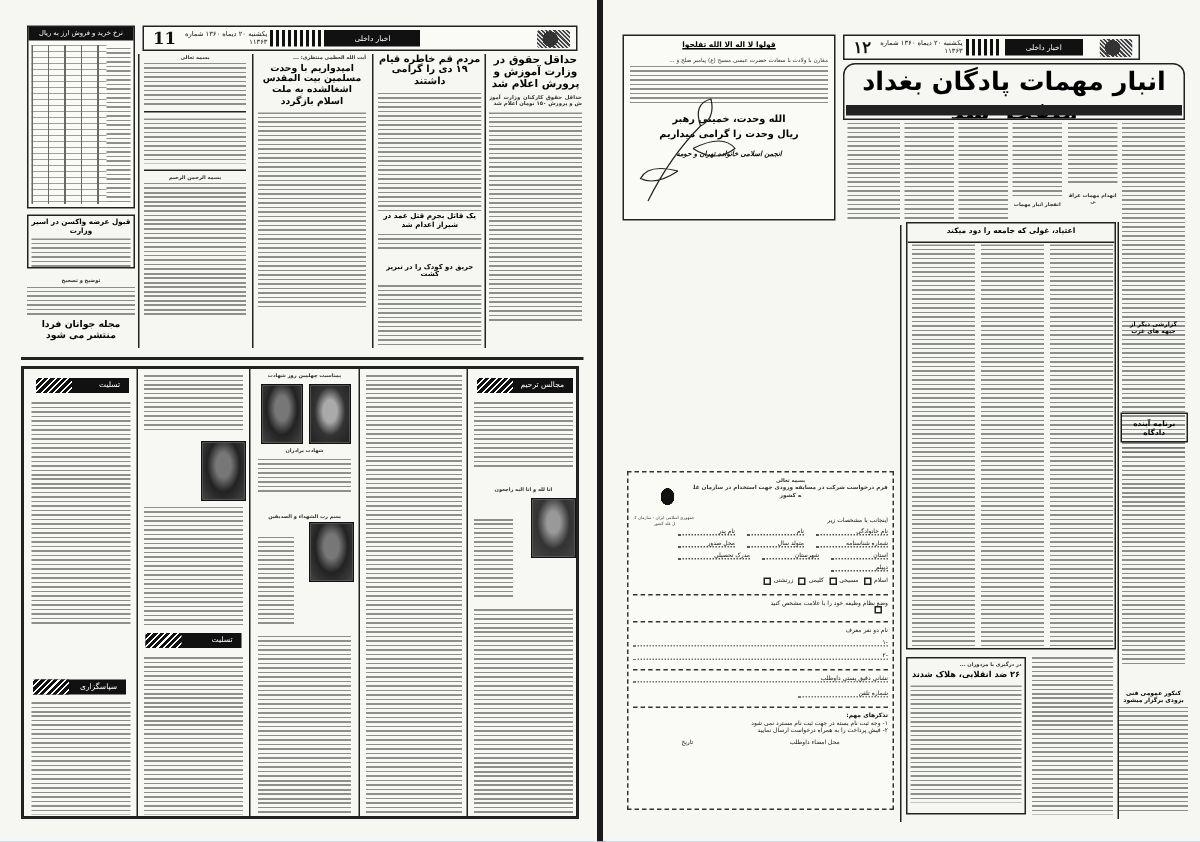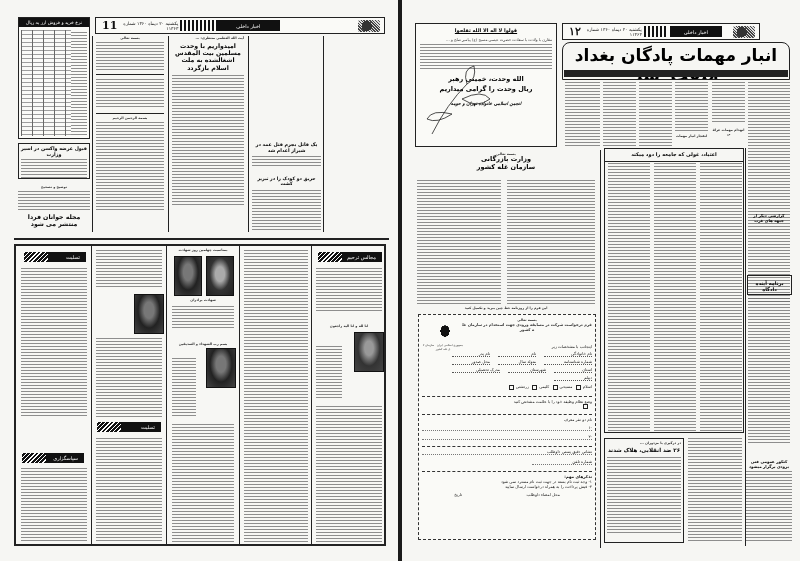--- a/index.html
+++ b/index.html
@@ -50,22 +50,31 @@
       <span class="section rtl">اخبار داخلی</span>
       <span class="logo"></span>
     </div>
 
     <div class="table" style="left:18px;top:17px;width:72px;height:122px;">
       <div class="th rtl">نرخ خرید و فروش ارز به ریال</div>
       <div class="grid" style="left:2px;top:12px;width:50px;height:106px;"></div>
       <div class="lines" style="position:absolute;right:2px;top:14px;width:16px;height:104px;"></div>
     </div>
 
+    <div class="col" style="left:326px;top:36px;width:62px;height:195px;">
+      <div class="headline rtl" style="font-size:7px;">حداقل حقوق در وزارت آموزش و پرورش اعلام شد</div>
+      <div class="txt rtl" style="margin-top:3px;font-weight:bold;font-size:3.6px">حداقل حقوق کارکنان وزارت آموزش و پرورش ۱۵۰ تومان اعلام شد</div>
+      <div class="lines" style="margin-top:3px;height:140px"></div>
+    </div>
     <div class="rule" style="left:323px;top:36px;width:1px;height:196px"></div>
 
+    <div class="col" style="left:252px;top:36px;width:69px;height:110px;">
+      <div class="headline rtl" style="font-size:6.5px;">مردم قم خاطره قیام ۱۹ دی را گرامی داشتند</div>
+      <div class="lines" style="margin-top:4px;height:80px"></div>
+    </div>
     <div class="col" style="left:252px;top:142px;width:69px;height:30px;">
       <div class="headline rtl" style="font-size:4.8px;">یک قاتل بجرم قتل عمد در شیراز اعدام شد</div>
       <div class="lines" style="margin-top:3px;height:12px"></div>
     </div>
     <div class="col" style="left:252px;top:176px;width:69px;height:56px;">
       <div class="headline rtl" style="font-size:4.6px;">حریق دو کودک را در تبریز کشت</div>
       <div class="lines" style="margin-top:3px;height:42px"></div>
     </div>
     <div class="rule" style="left:248px;top:36px;width:1px;height:196px"></div>
 
@@ -182,28 +191,20 @@
 
     <div class="lines" style="position:absolute;left:163px;top:82px;width:35px;height:65px"></div>
     <div class="lines" style="position:absolute;left:201px;top:82px;width:33px;height:65px"></div>
     <div class="lines" style="position:absolute;left:237px;top:82px;width:33px;height:65px"></div>
     <div class="lines" style="position:absolute;left:273px;top:82px;width:33px;height:50px"></div>
     <div class="lines" style="position:absolute;left:310px;top:82px;width:33px;height:40px"></div>
     <div class="txt rtl" style="position:absolute;left:273px;top:134px;width:33px;font-weight:bold;text-align:center">انفجار انبار مهمات</div>
     <div class="txt rtl" style="position:absolute;left:310px;top:128px;width:33px;font-weight:bold;text-align:center">انهدام مهمات عراقی</div>
     <div class="lines" style="position:absolute;left:346px;top:82px;width:42px;height:220px"></div>
 
-    <div class="col" style="left:13px;top:152px;width:182px;height:162px;">
-      <div class="txt rtl" style="text-align:center;font-weight:bold">بسمه تعالی</div>
-      <div class="headline rtl" style="font-size:6.5px">وزارت بازرگانی</div>
-      <div class="headline rtl" style="font-size:6.5px">سازمان غله کشور</div>
-      <div class="lines" style="position:absolute;left:2px;top:28px;width:84px;height:124px"></div>
-      <div class="lines" style="position:absolute;left:92px;top:28px;width:88px;height:124px"></div>
-      <div class="txt rtl" style="position:absolute;left:0;top:154px;width:182px;text-align:center;font-weight:bold">این فرم را از روزنامه خط چین ببرید و تکمیل کنید</div>
-    </div>
     <div class="rule" style="left:198px;top:150px;width:1px;height:398px"></div>
 
     <div class="col dashed" style="left:16px;top:314px;width:178px;height:226px;padding:3px;background:#fafaf7">
       <div class="emblem" style="left:18px;top:8px"></div>
       <div class="txt rtl" style="position:absolute;left:4px;top:28px;width:40px;text-align:center;font-size:2.8px">جمهوری اسلامی ایران - سازمان کل غله کشور</div>
       <div class="txt rtl" style="text-align:center;font-weight:bold;margin-left:40px">بسمه تعالی</div>
       <div class="txt rtl" style="text-align:center;font-weight:bold;margin-left:40px;font-size:3.8px;line-height:5px">فرم درخواست شرکت در مسابقه ورودی جهت استخدام در سازمان غله کشور</div>
 
       <div class="small rtl" style="margin-top:12px;display:flex;flex-wrap:wrap;gap:2px 8px;justify-content:flex-start">
         <span style="width:100%">اینجانب با مشخصات زیر</span>

